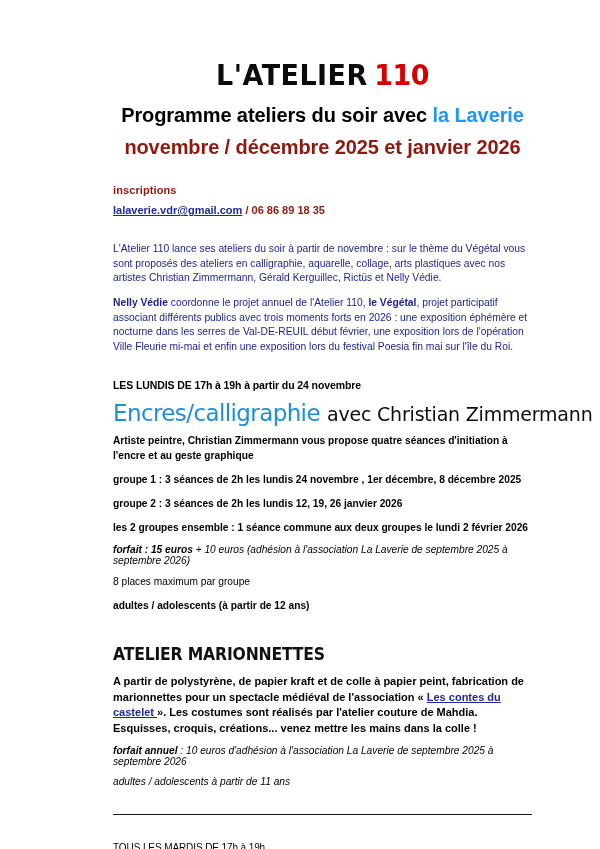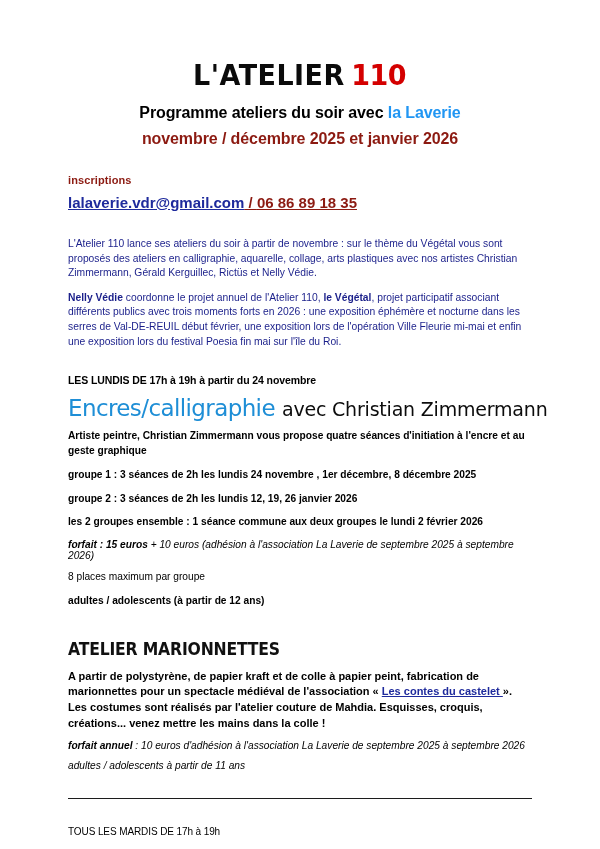--- a/index.html
+++ b/index.html
@@ -16,20 +16,21 @@
     font-family: "Liberation Sans", sans-serif;
     color: #000000;
     -webkit-font-smoothing: antialiased;
   }
 
   .page {
     position: absolute;
     inset: 0;
     background: #ffffff;
     padding: 16px;
+    margin-left: 45px;
   }
 
   
   .logo-wrap {
     text-align: center;
     padding-top: 45px;
   }
   .logo {
     display: inline-block;
     font-family: "DejaVu Sans", sans-serif;
@@ -45,21 +46,21 @@
   .logo .logo-num {
     color: #d40000;
     margin-left: 7px;
     letter-spacing: -0.5px;
   }
 
   
   .title-line {
     text-align: center;
     font-weight: bold;
-    font-size: 16px;
+    font-size: 20px;
     line-height: 1.28;
     margin-top: 13px;
     letter-spacing: -0.1px;
   }
   .title-line .accent-blue { color: #2196f3; }
   .title-line.date-line {
     color: #8c1a11;
     margin-top: 6px;
   }
 
@@ -70,24 +71,23 @@
 
   .insc-label {
     margin-top: 24px;
     font-size: 11px;
     font-weight: bold;
     color: #8c1a11;
     letter-spacing: 0.1px;
   }
   .insc-contact {
     margin-top: 8px;
-    font-size: 15px;
-    font-weight: bold;
-    color: #8c1a11;
-    text-decoration: underline;
+    font-size: 11px;
+    font-weight: bold;
+    color: #8c1a11;
   }
   .insc-contact a.mail {
     color: #1e2a9c;
     text-decoration: underline;
     font-weight: bold;
   }
 
   .intro {
     margin-top: 26px;
     color: #1a1f8a;

